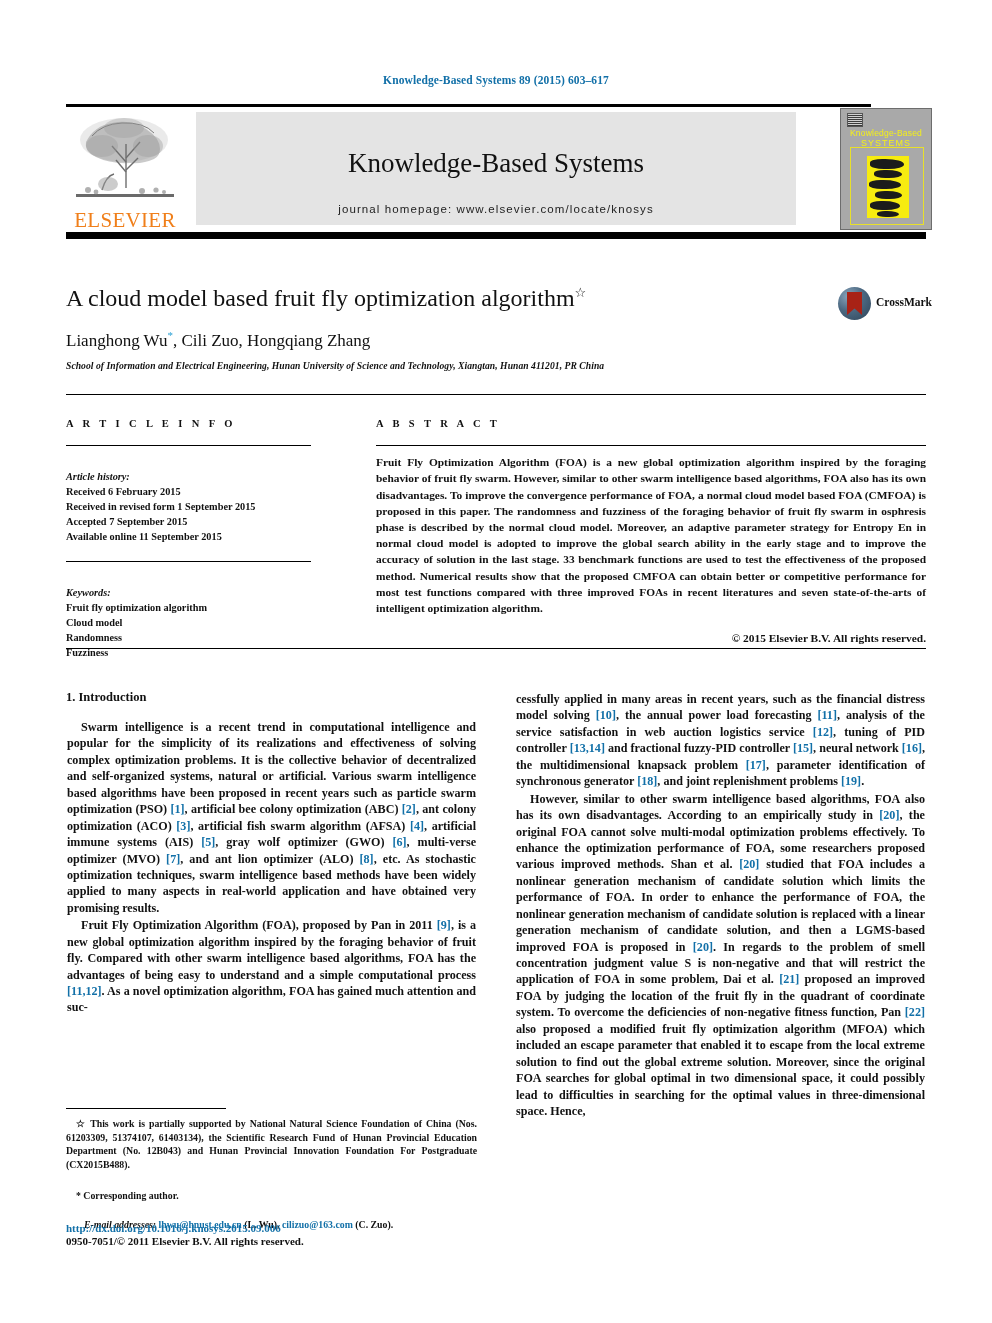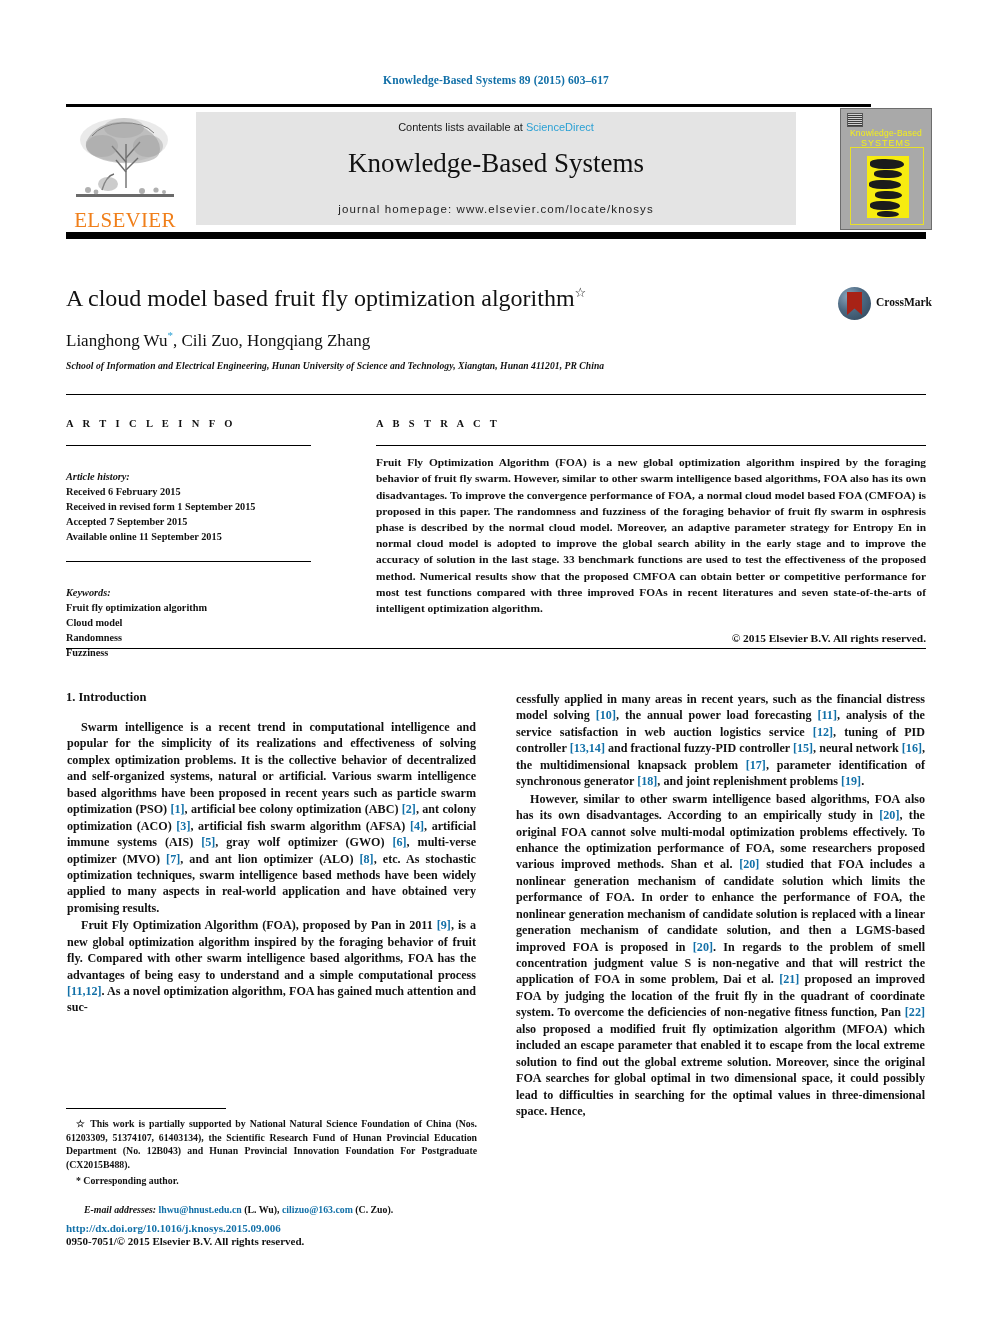--- a/index.html
+++ b/index.html
@@ -263,23 +263,20 @@
             <circle cx="24" cy="80" r="2.4"></circle>
           <circle cx="70" cy="79" r="3"></circle>
             <circle cx="84" cy="78" r="2.6"></circle>
           <circle cx="92" cy="80" r="2"></circle>
         </g>
       </svg>
       <div class="elsevier-word">ELSEVIER</div>
     </div>
 
     <div class="mast-center">
-      <div class="sd-line">
-        <span>Contents lists available at </span><span class="sd-link">ScienceDirect</span>
-      </div>
       <div class="mast-journal">Knowledge-Based Systems</div>
       <div class="homepage-line">journal homepage: www.elsevier.com/locate/knosys</div>
     </div>
 
     <div class="cover-thumb">
       <div class="cover-inner-logo"></div>
       <div class="cover-t1">Knowledge-Based</div>
       <div class="cover-t2">SYSTEMS</div>
       <div class="cover-frame">
         <div class="cover-art">
@@ -350,22 +347,22 @@
     </div>
     <div class="bcol right">
       <p class="para" style="text-indent:0">cessfully applied in many areas in recent years, such as the financial distress model solving <span class="ref">[10]</span>, the annual power load forecasting <span class="ref">[11]</span>, analysis of the service satisfaction in web auction logistics service <span class="ref">[12]</span>, tuning of PID controller <span class="ref">[13,14]</span> and fractional fuzzy-PID controller <span class="ref">[15]</span>, neural network <span class="ref">[16]</span>, the multidimensional knapsack problem <span class="ref">[17]</span>, parameter identification of synchronous generator <span class="ref">[18]</span>, and joint replenishment problems <span class="ref">[19]</span>.</p>
       <p class="para">However, similar to other swarm intelligence based algorithms, FOA also has its own disadvantages. According to an empirically study in <span class="ref">[20]</span>, the original FOA cannot solve multi-modal optimization problems effectively. To enhance the optimization performance of FOA, some researchers proposed various improved methods. Shan et al. <span class="ref">[20]</span> studied that FOA includes a nonlinear generation mechanism of candidate solution which limits the performance of FOA. In order to enhance the performance of FOA, the nonlinear generation mechanism of candidate solution is replaced with a linear generation mechanism of candidate solution, and then a LGMS-based improved FOA is proposed in <span class="ref">[20]</span>. In regards to the problem of smell concentration judgment value S is non-negative and that will restrict the application of FOA in some problem, Dai et al. <span class="ref">[21]</span> proposed an improved FOA by judging the location of the fruit fly in the quadrant of coordinate system. To overcome the deficiencies of non-negative fitness function, Pan <span class="ref">[22]</span> also proposed a modified fruit fly optimization algorithm (MFOA) which included an escape parameter that enabled it to escape from the local extreme solution to find out the global extreme solution. Moreover, since the original FOA searches for global optimal in two dimensional space, it could possibly lead to difficulties in searching for the optimal values in three-dimensional space. Hence,</p>
     </div>
   </div>
 
   <div class="footnotes">
     <div class="fn-rule"></div>
     <p class="fn indent">☆ This work is partially supported by National Natural Science Foundation of China (Nos. 61203309, 51374107, 61403134), the Scientific Research Fund of Hunan Provincial Education Department (No. 12B043) and Hunan Provincial Innovation Foundation For Postgraduate (CX2015B488).</p>
-    <p class="fn indent" style="margin-top:3px">* Corresponding author.</p>
+    <p class="fn indent" style="margin-top:18px">* Corresponding author.</p>
     <p class="fn fn-mail"><span class="lbl">E-mail addresses:</span> <span class="mail-link">lhwu@hnust.edu.cn</span> <span>(L. Wu),</span> <span class="mail-link">cilizuo@163.com</span> <span>(C. Zuo).</span></p>
   </div>
 
   <div class="doi-block">
     <div class="doi">http://dx.doi.org/10.1016/j.knosys.2015.09.006</div>
-    <div class="issn">0950-7051/© 2015 Elsevier B.V. All rights reserved.</div>
+    <div class="issn">0950-7051/© 2011 Elsevier B.V. All rights reserved.</div>
   </div>
 
 </div>
 
 </body></html>

